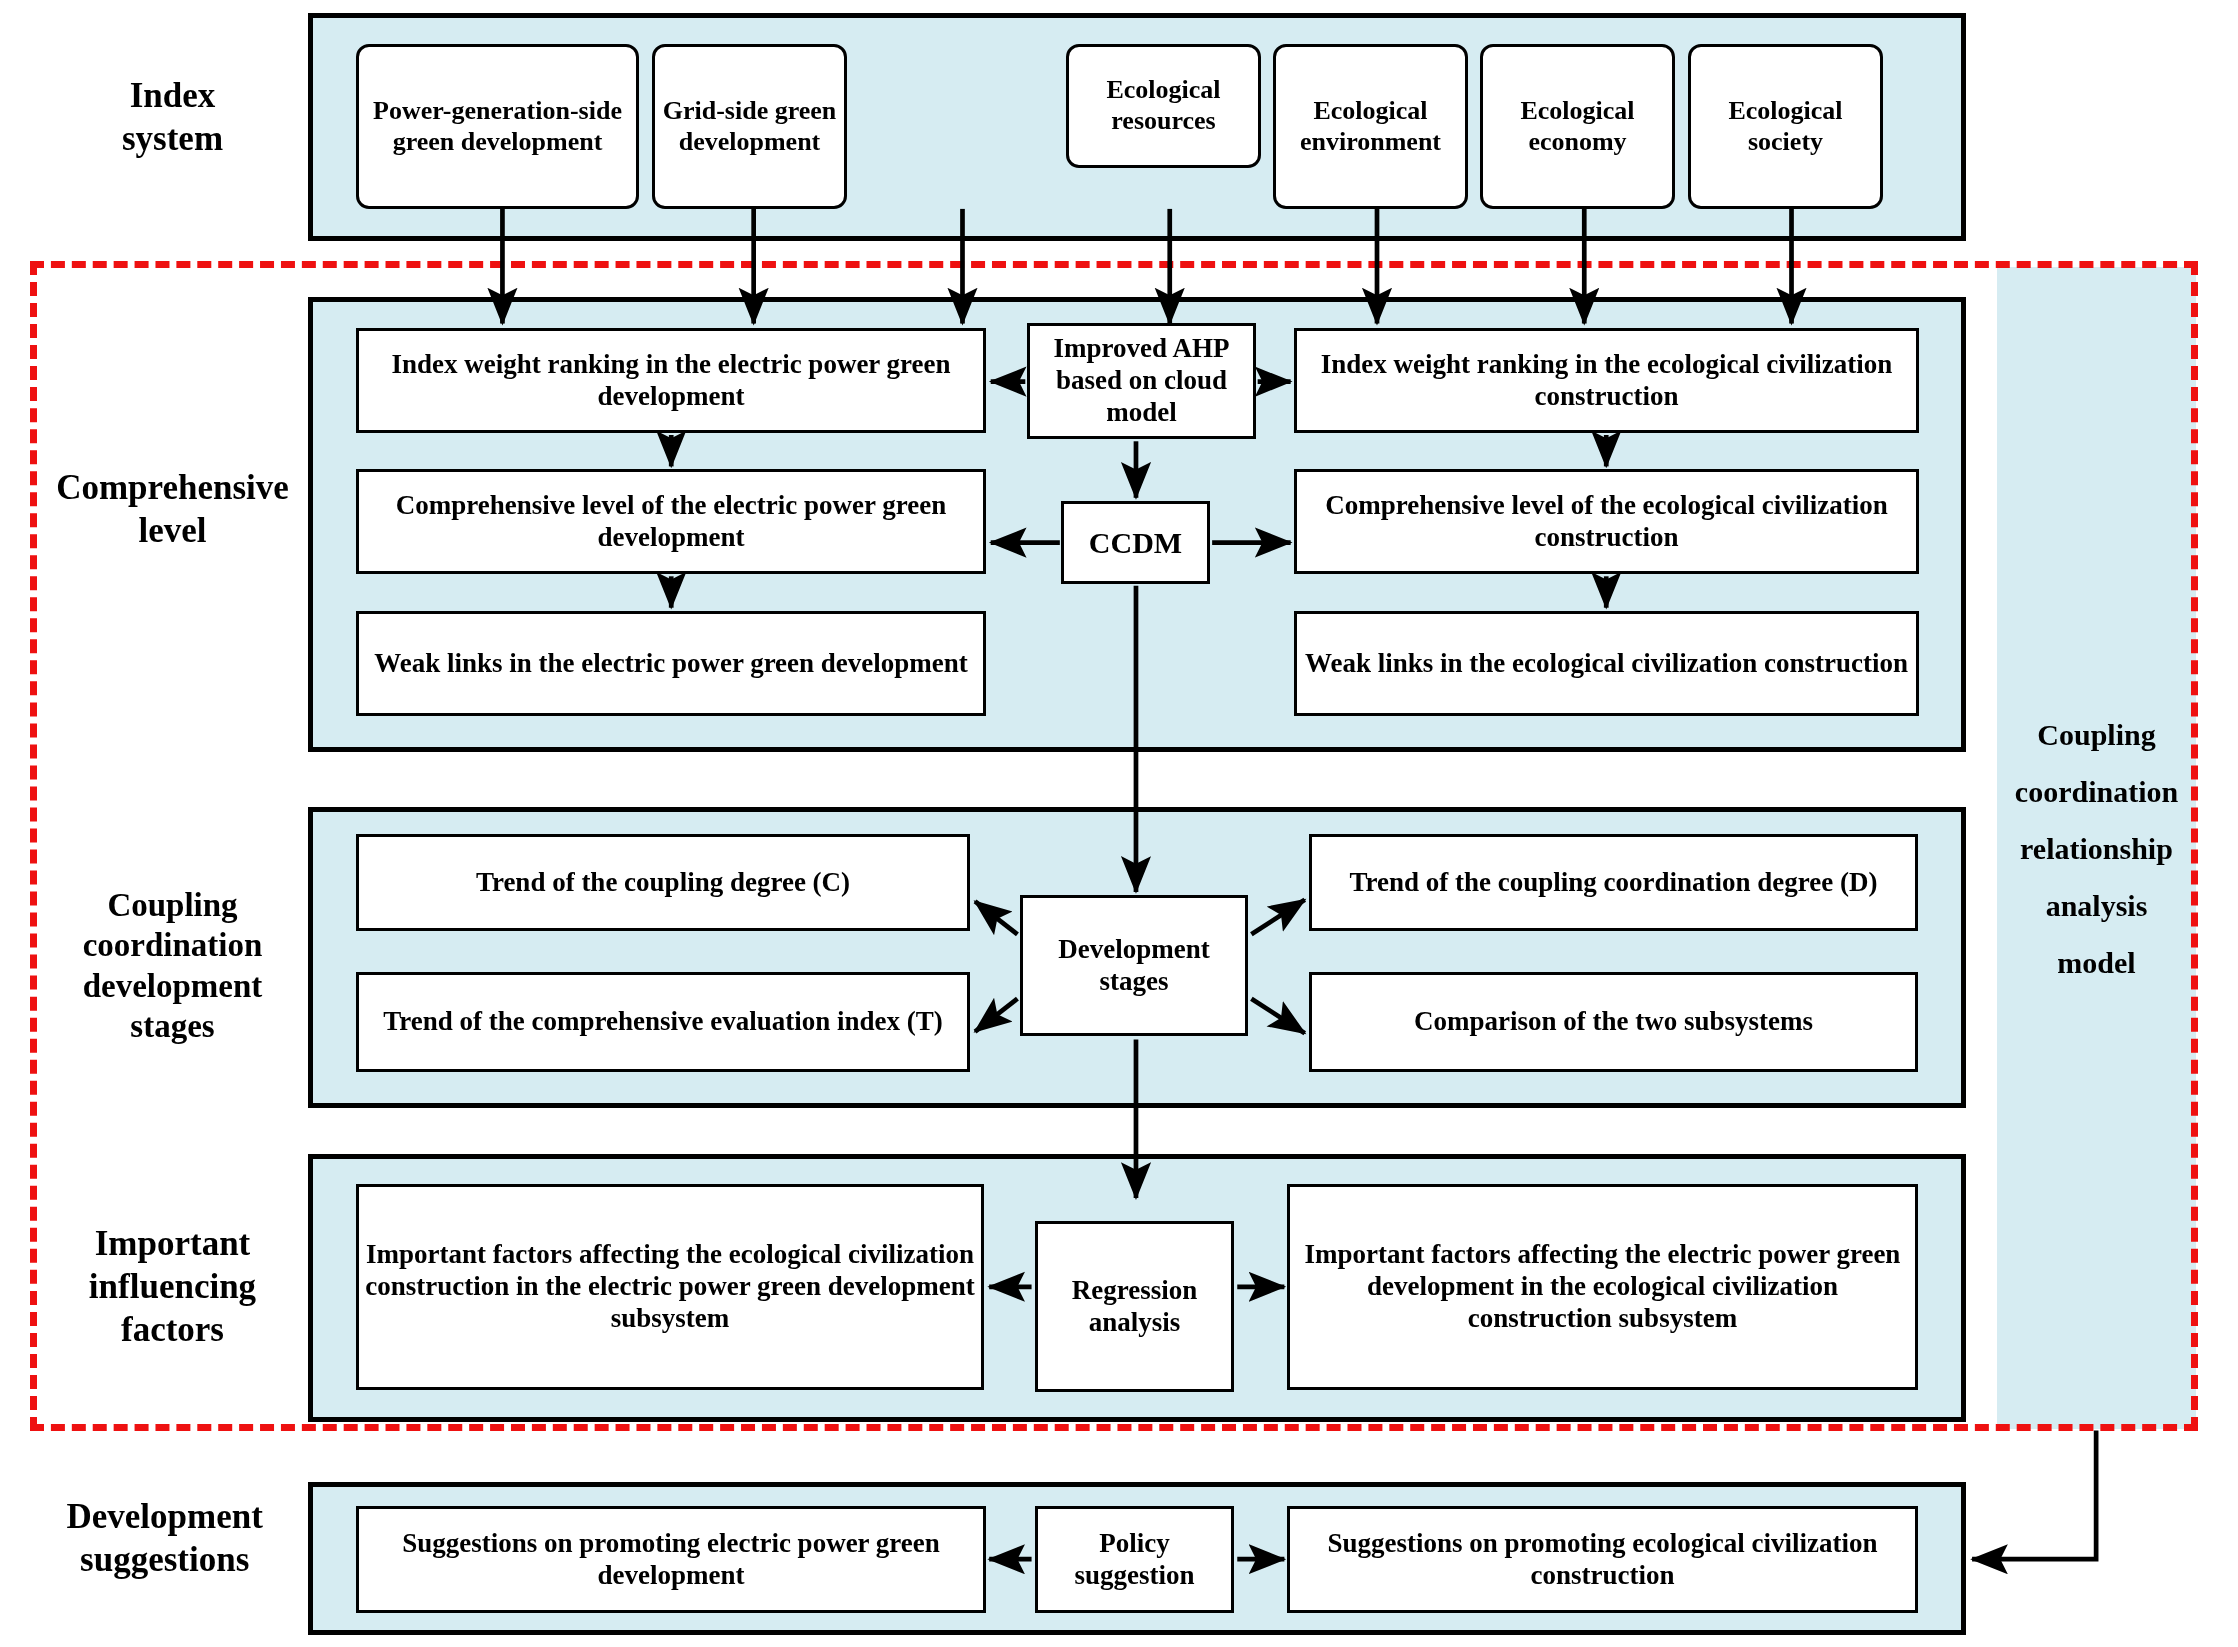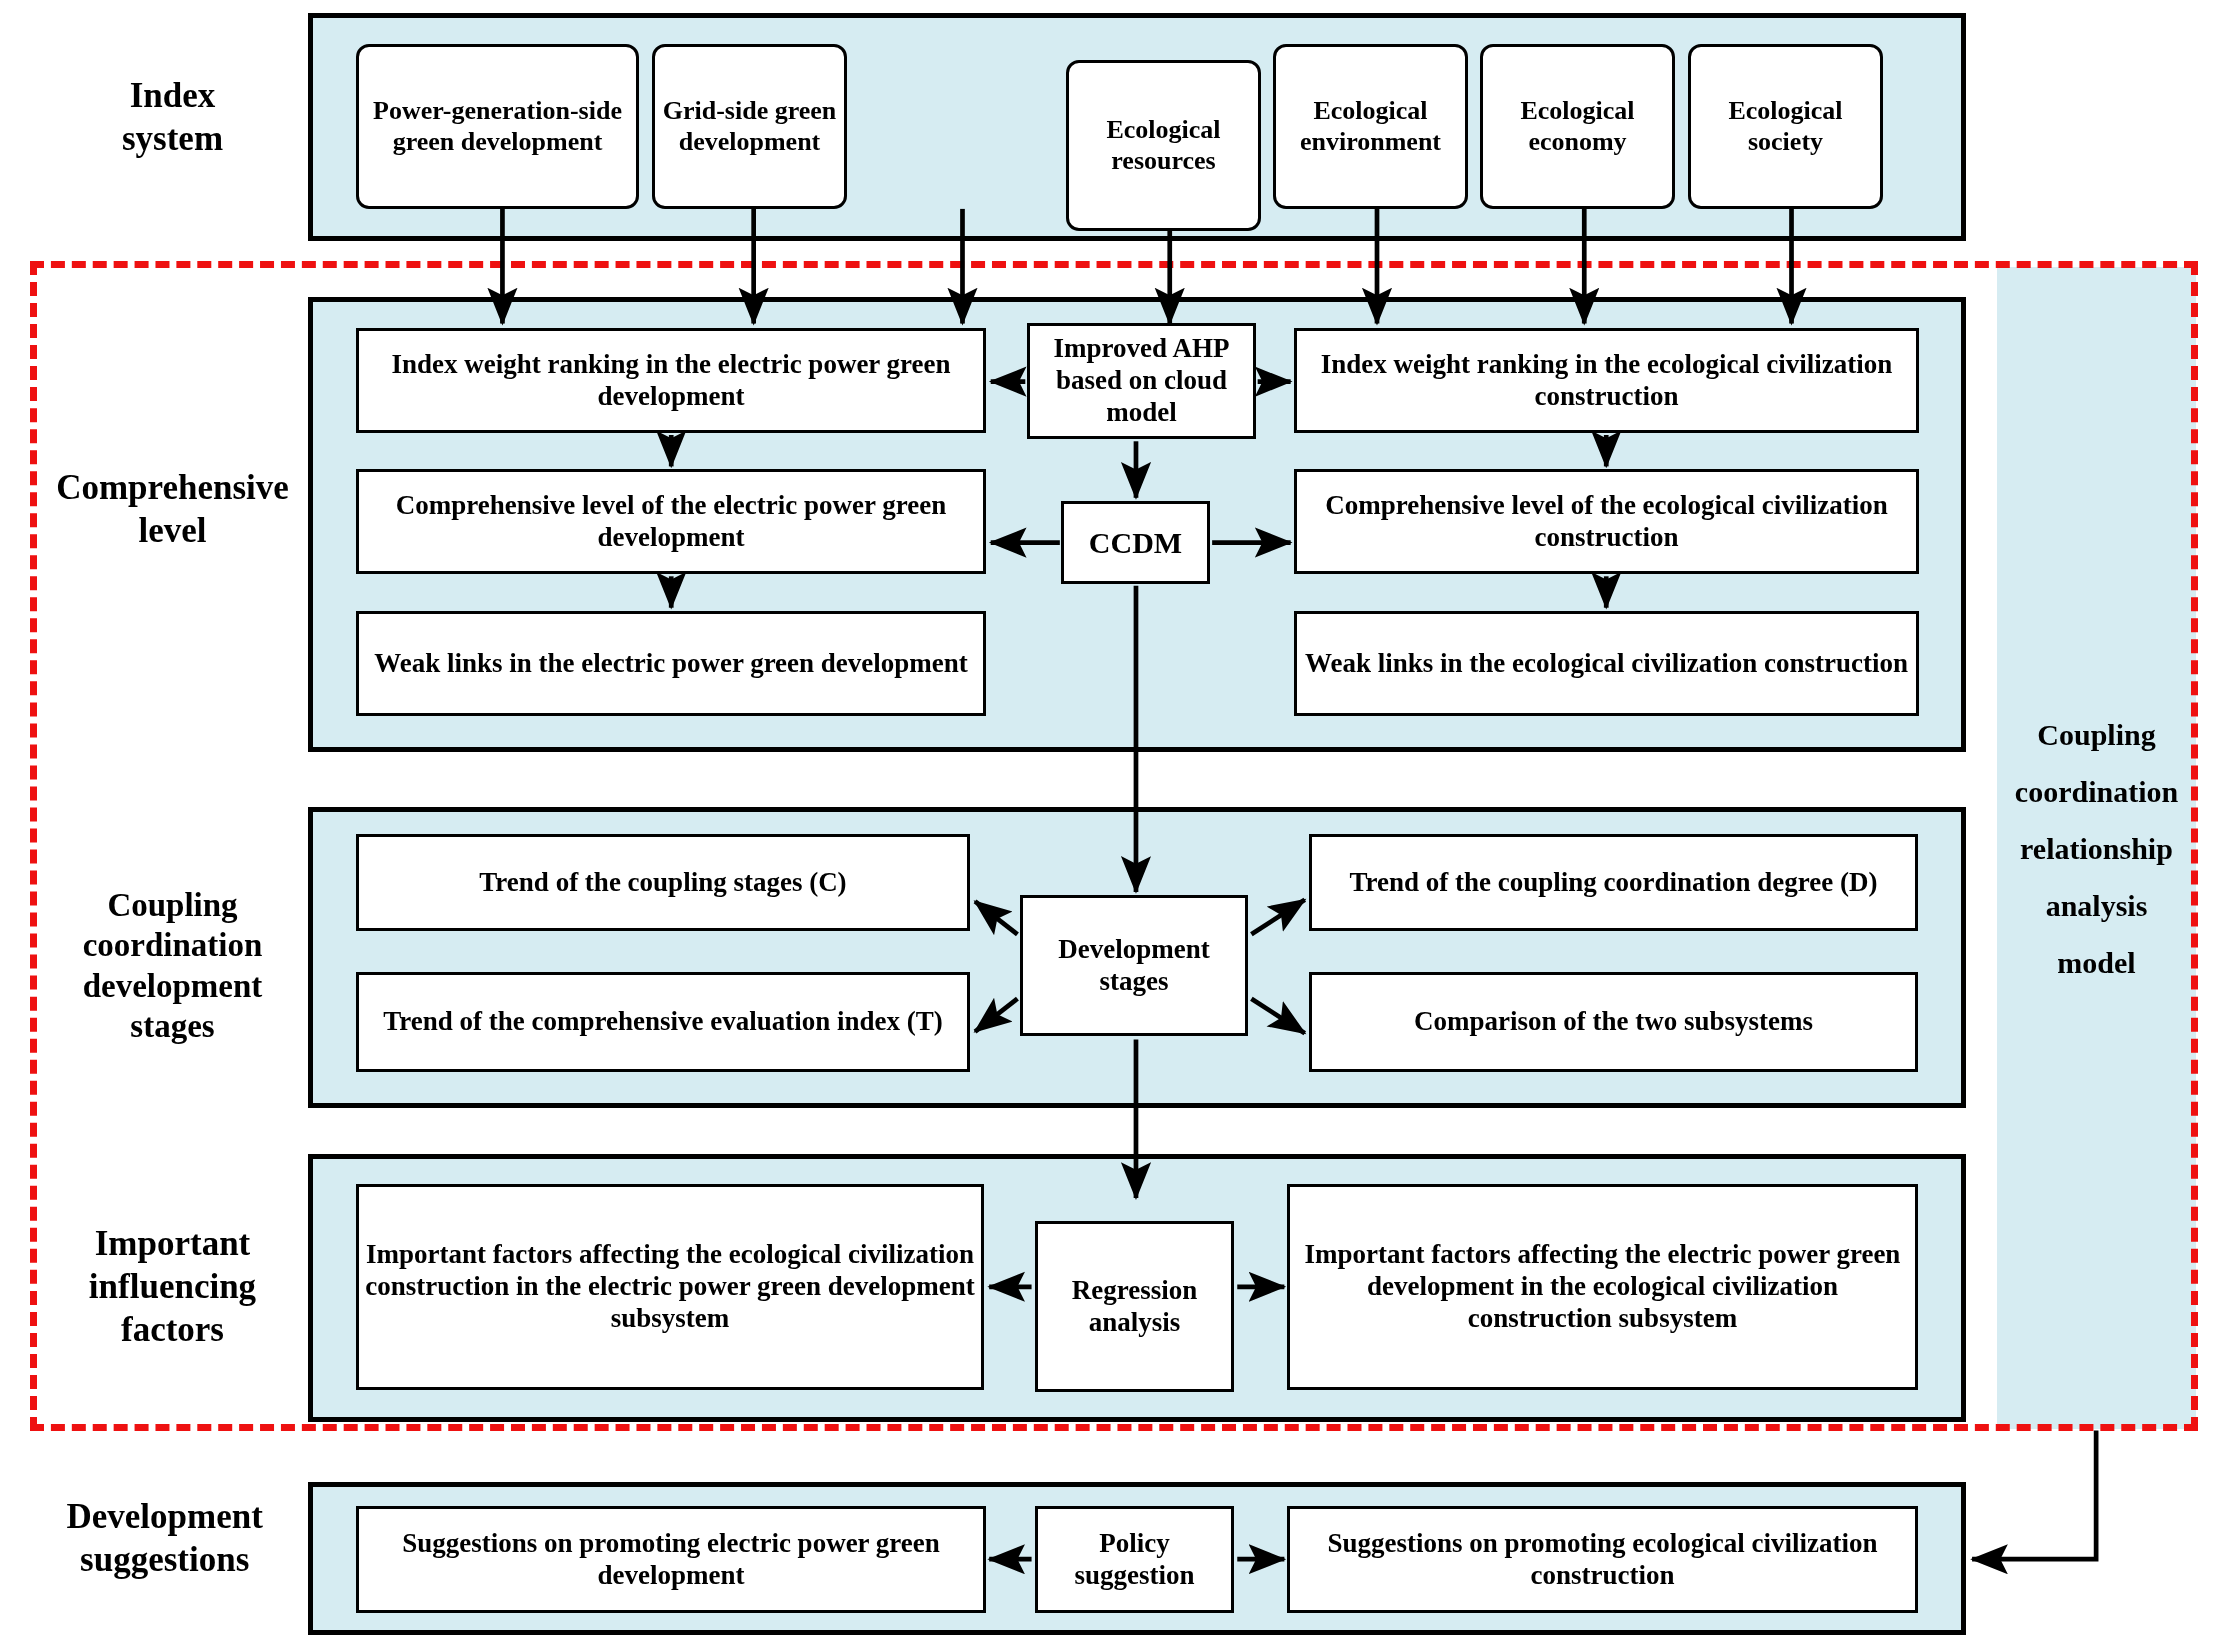--- a/index.html
+++ b/index.html
@@ -84,21 +84,21 @@
   </div>
 
   <div class="band" style="left:308px;top:12.6px;width:1658px;height:228px;"></div>
 
   <div class="box fs33" style="left:356px;top:44px;width:283px;height:165px;">
     <span>Power-generation-side green development</span>
   </div>
   <div class="box fs33" style="left:652px;top:44px;width:195px;height:165px;">
     <span>Grid-side green development</span>
   </div>
-  <div class="box fs33" style="left:1066px;top:60px;width:195px;height:171px;">
+  <div class="box fs33" style="left:1066px;top:44px;width:195px;height:124px;">
     <span>Ecological resources</span>
   </div>
   <div class="box fs33" style="left:1273px;top:44px;width:195px;height:165px;">
     <span>Ecological environment</span>
   </div>
   <div class="box fs33" style="left:1480px;top:44px;width:195px;height:165px;">
     <span>Ecological economy</span>
   </div>
   <div class="box fs33" style="left:1688px;top:44px;width:195px;height:165px;">
     <span>Ecological society</span>
@@ -141,21 +141,21 @@
   <div class="rowlabel" style="left:31px;top:848px;width:283px;height:235px;font-size:33px;">
     <span style="white-space:pre-line;">Coupling
 coordination
 development
 stages</span>
   </div>
 
   <div class="band" style="left:308px;top:807px;width:1658px;height:301px;"></div>
 
   <div class="box fs34" style="left:356px;top:834px;width:614px;height:97px;">
-    <span>Trend of the coupling stages (C)</span>
+    <span>Trend of the coupling degree (C)</span>
   </div>
   <div class="box fs34" style="left:356px;top:972px;width:614px;height:100px;">
     <span>Trend of the comprehensive evaluation index (T)</span>
   </div>
 
   <div class="box fs34" style="left:1020px;top:895px;width:228px;height:141px;">
     <span>Development stages</span>
   </div>
 
   <div class="box fs34" style="left:1309px;top:834px;width:609px;height:97px;">

